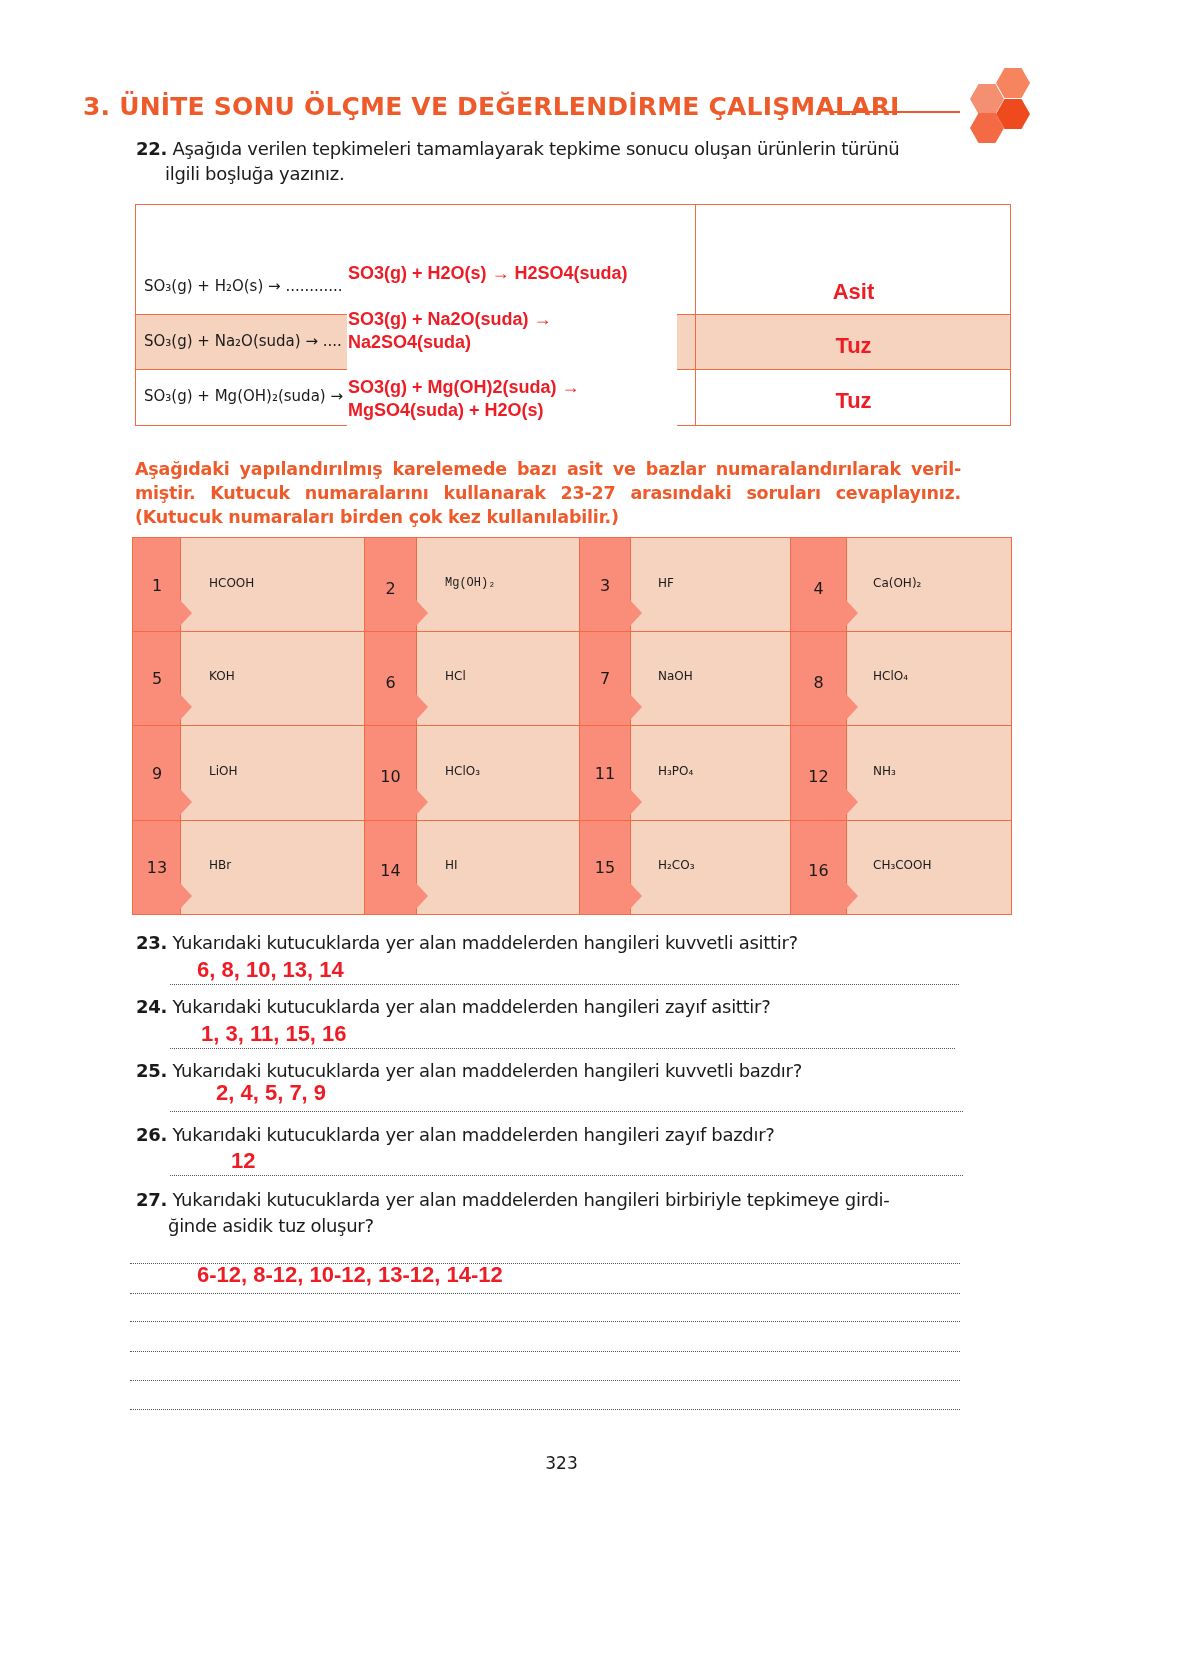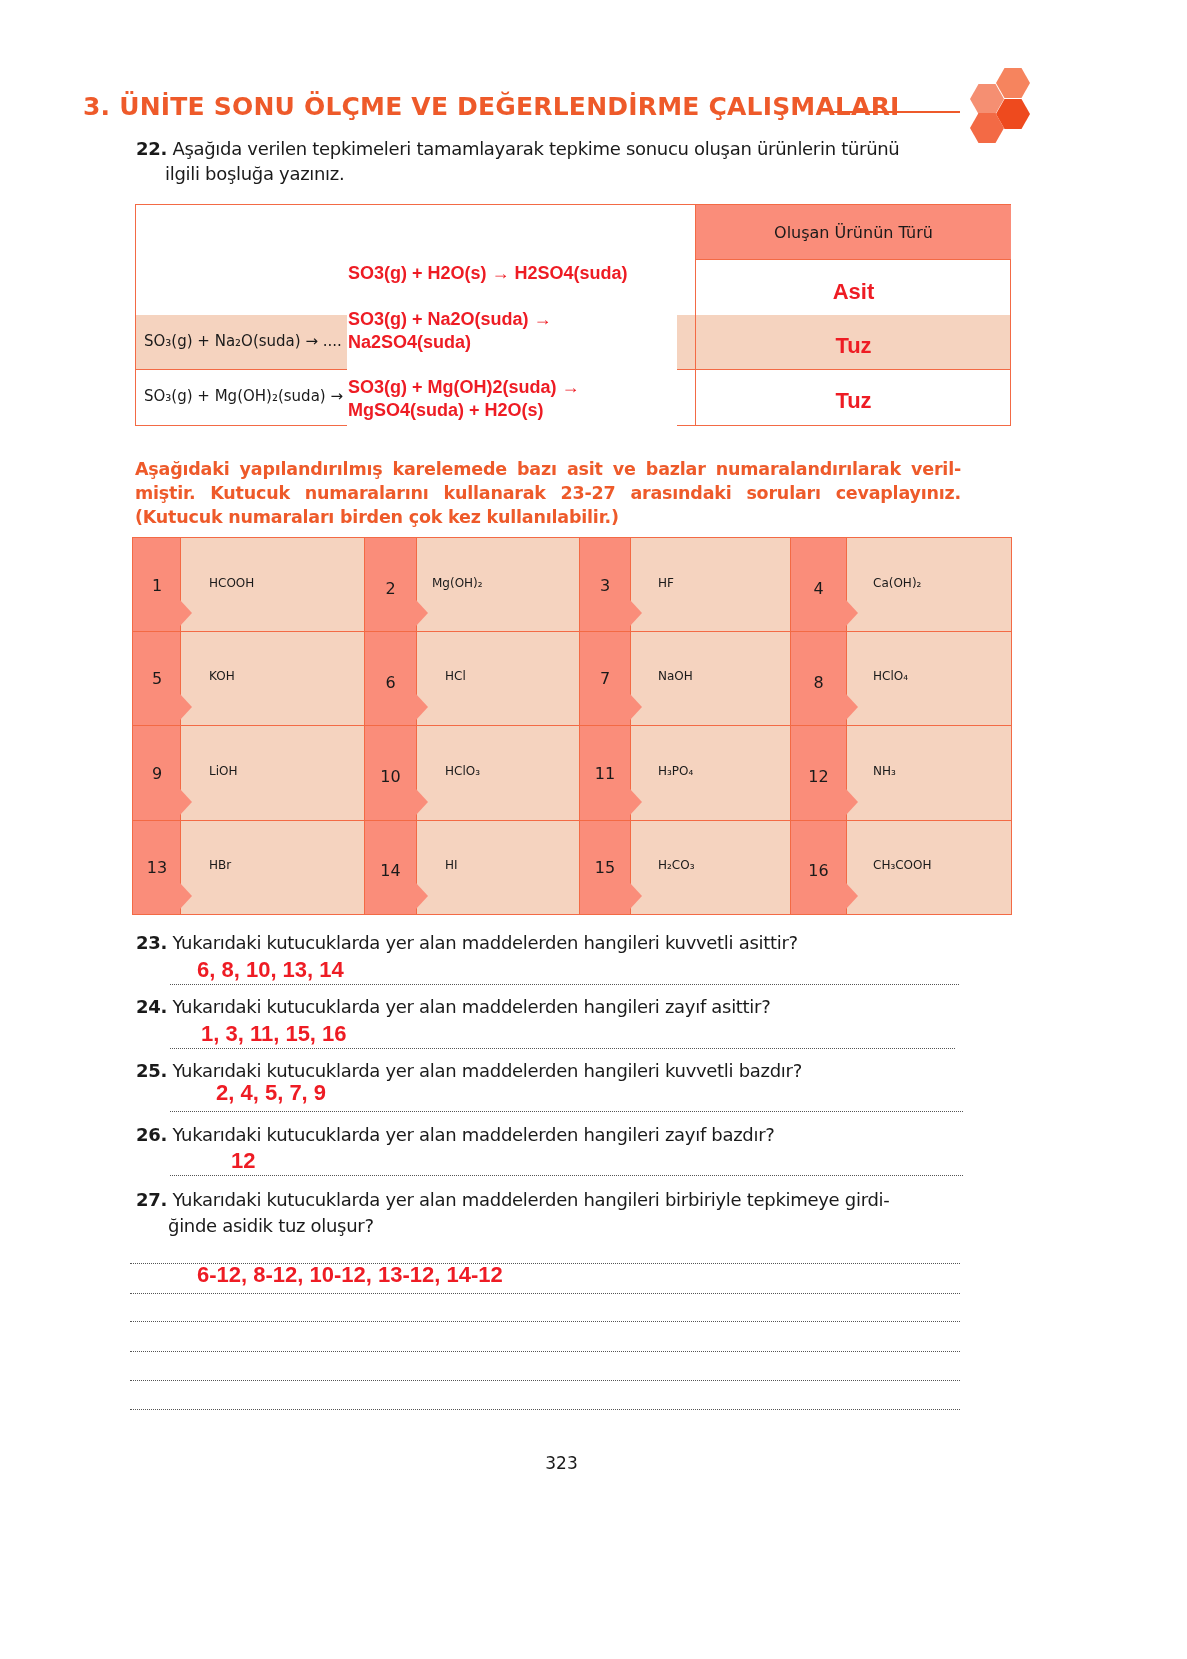--- a/index.html
+++ b/index.html
@@ -53,22 +53,24 @@
   <div class="hex" style="left:4px;top:47px;background:#f36a45;"></div>
 </div>
 
 <div class="abs q-text" style="left:136px;top:136px;">
   <span class="q-num">22.</span>
   <span>Aşağıda verilen tepkimeleri tamamlayarak tepkime sonucu oluşan ürünlerin türünü</span>
 </div>
 <div class="abs q-text" style="left:165px;top:161px;">ilgili boşluğa yazınız.</div>
 
 <div class="abs rx-table">
-  <div class="rx-head" style="left:560px;width:315px;">Oluşan Ürünün Türü</div>
 
+  <div class="rx-row" style="top:55px;width:874px;background:#ffffff;">
+    <div class="rx-left" style="top:17px;">SO₃(g) + H₂O(s)  → ............</div>
+  </div>
   <div class="rx-row" style="top:110px;width:874px;background:#f5d3bf;">
     <div class="rx-left" style="top:17px;">SO₃(g) + Na₂O(suda) → ....</div>
   </div>
   <div class="rx-row" style="top:165px;width:874px;background:#ffffff;border-bottom:none;">
     <div class="rx-left" style="top:17px;">SO₃(g) + Mg(OH)₂(suda) →</div>
   </div>
   <div class="rx-divider"></div>
 
   <div class="rx-result" style="top:59px;">Asit</div>
   <div class="rx-result" style="top:113px;">Tuz</div>
@@ -108,21 +110,21 @@
     <div class="g-arrow" style="left:497px;top:251px;"></div>
     <div class="g-arrow" style="left:713px;top:251px;"></div>
   <div class="g-arrow" style="left:47px;top:345px;"></div>
     <div class="g-arrow" style="left:283px;top:345px;"></div>
     <div class="g-arrow" style="left:497px;top:345px;"></div>
     <div class="g-arrow" style="left:713px;top:345px;"></div>
 
   <div class="g-num" style="left:0;width:48px;top:38px;">1</div>
   <div class="g-formula" style="left:76px;top:38px;">HCOOH</div>
   <div class="g-num" style="left:231px;width:53px;top:41px;">2</div>
-  <div class="g-formula" style="left:299px;top:38px;">Mg(OH)₂</div>
+  <div class="g-formula" style="left:312px;top:38px;font-family:Liberation Mono, monospace;">Mg(OH)₂</div>
   <div class="g-num" style="left:446px;width:52px;top:38px;">3</div>
   <div class="g-formula" style="left:525px;top:38px;">HF</div>
   <div class="g-num" style="left:657px;width:57px;top:41px;">4</div>
   <div class="g-formula" style="left:740px;top:38px;">Ca(OH)₂</div>
 
   <div class="g-num" style="left:0;width:48px;top:131px;">5</div>
   <div class="g-formula" style="left:76px;top:131px;">KOH</div>
   <div class="g-num" style="left:231px;width:53px;top:135px;">6</div>
   <div class="g-formula" style="left:312px;top:131px;">HCl</div>
   <div class="g-num" style="left:446px;width:52px;top:131px;">7</div>

